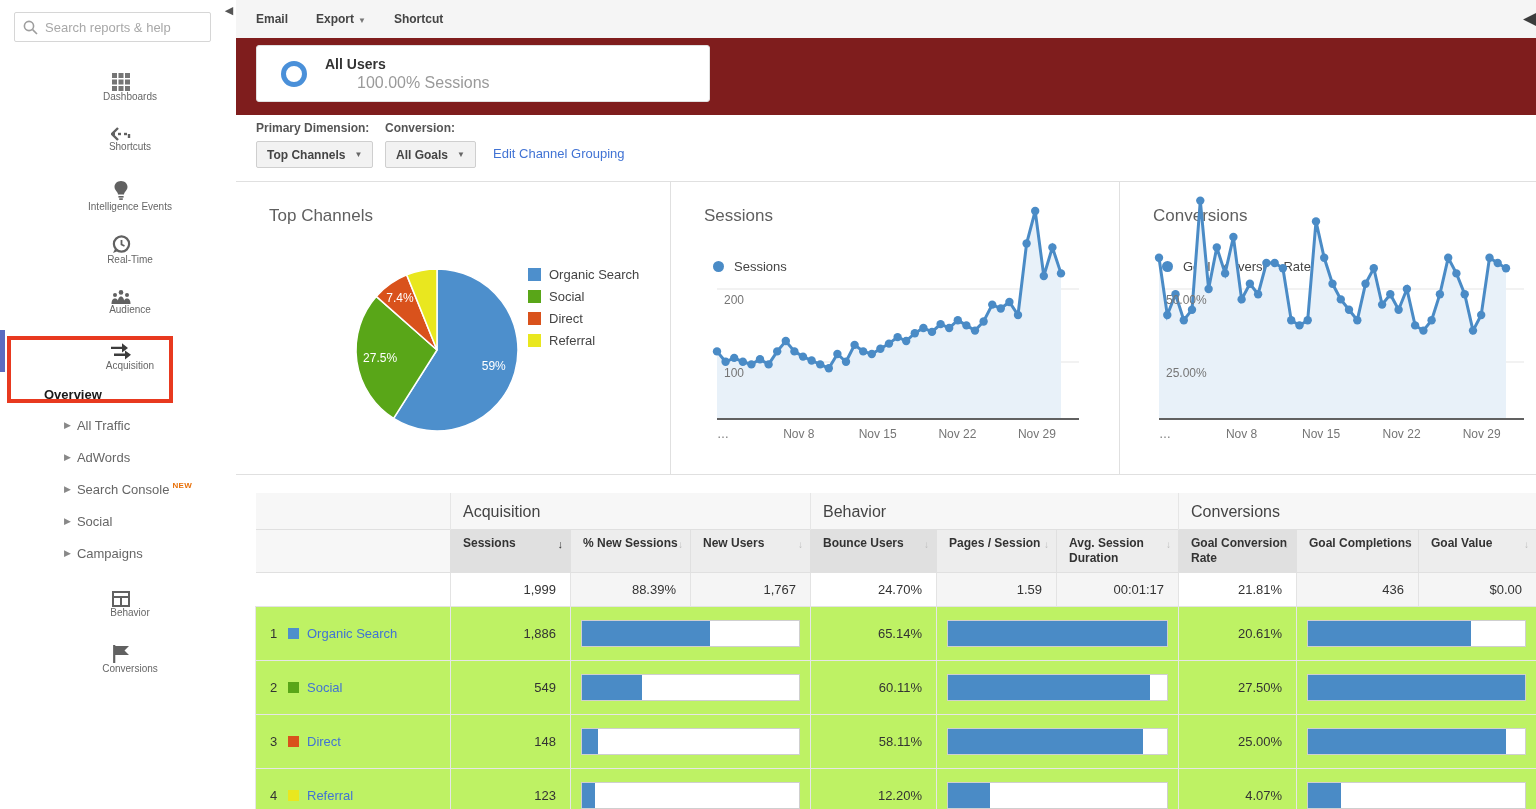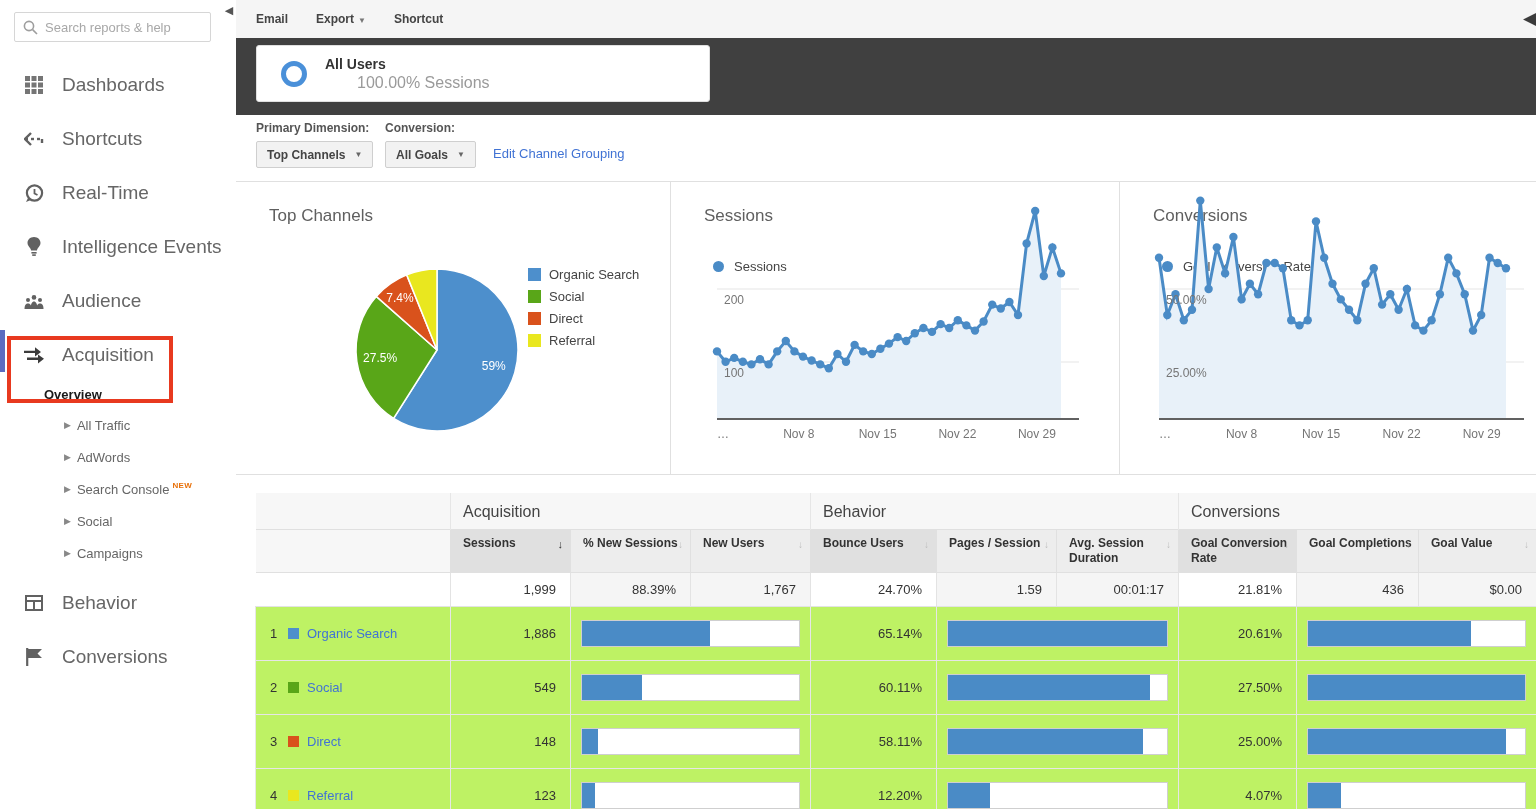--- a/index.html
+++ b/index.html
@@ -12,40 +12,40 @@
   .searchbox { position:absolute; left:14px; top:12px; width:197px; height:30px;
     border:1px solid #d6d6d6; border-radius:2px; background:#fff; display:flex; align-items:center; padding:0 8px; }
   .searchbox svg { flex:0 0 auto; margin-right:7px; }
   .searchbox input { border:none; outline:none; width:150px; font-size:13px; color:#555;
     font-family:"Liberation Sans",sans-serif; background:transparent; }
   .searchbox input::placeholder { color:#a8a8a8; }
   .collapse-left { position:absolute; left:222px; top:2px; width:14px; height:16px;
     color:#555; font-size:11px; line-height:16px; text-align:center; cursor:pointer; }
   .nav { position:absolute; left:0; top:58px; width:236px; }
   .nav-item { position:relative; display:flex; align-items:center; height:24px; margin:15px 0 30px 0;
-    padding-left:24px; font-size:19px; color:#666; cursor:pointer; }
+    padding-left:24px; font-size:10px; color:#666; cursor:pointer;flex-direction:column; }
   .nav-item .nicon { width:20px; height:20px; margin-right:18px; display:flex; align-items:center; justify-content:center; }
   .active-bar { position:absolute; left:0; top:330px; width:5px; height:42px; background:#5c6bc0; }
   .sub-list { margin:-18px 0 22px 0; }
   .sub-overview { padding-left:44px; font-size:13px; font-weight:bold; color:#1a1a1a; height:30px;
     display:flex; align-items:center; cursor:pointer; }
   .sub-item { padding-left:64px; font-size:13px; color:#666; height:32px; display:flex; align-items:center; cursor:pointer; }
   .sub-item .tri { color:#888; font-size:9px; margin-right:6px; }
   .new-badge { color:#e8710a; font-size:8px; font-weight:bold; margin-left:3px; position:relative; top:-4px; letter-spacing:.3px; }
   .red-box { position:absolute; left:7px; top:336px; width:166px; height:67px;
     border:4px solid #e8391f; pointer-events:none; z-index:5; }
 
   
   .main { position:absolute; left:236px; top:0; width:1300px; height:809px; background:#fff; }
   .toolbar { position:relative; width:100%; height:38px; background:#f5f5f5; display:flex; align-items:center; padding-left:20px; }
   .tb-item { font-size:12px; font-weight:bold; color:#444; margin-right:28px; cursor:pointer; }
   .tb-item .caret { font-size:8px; color:#777; margin-left:4px; }
   .collapse-right { position:absolute; right:0px; top:8px; color:#3c3c3c; font-size:17px; cursor:pointer; }
 
-  .segments { position:relative; height:77px; background:#404040; }
+  .segments { position:relative; height:77px; background:#7f1d1d; }
   .seg-card { position:absolute; left:20px; top:7px; width:454px; height:57px; background:#fff;
     border:1px solid #e0e0e0; border-radius:3px; display:flex; align-items:center; padding-left:24px; cursor:pointer; }
   .donut { width:26px; height:26px; border-radius:50%; border:5px solid #4a90d9; margin-right:18px; }
   .seg-title { font-size:14px; color:#333; font-weight:bold; }
   .seg-sub { font-size:16px; color:#9a9a9a; margin-top:2px;margin-left:32px; }
   .seg-add { position:absolute; left:482px; top:7px; width:467px; height:57px; border:1px dashed #d6d6d6;
     border-radius:3px; display:flex; align-items:center; padding-left:24px; color:#9a9a9a; font-size:14px; cursor:pointer; }
   .donut-gray { width:26px; height:26px; border-radius:50%; border:5px solid #e4e4e4; margin-right:18px; }
 
   .controls { position:relative; height:66px; background:#fff; }
@@ -140,37 +140,37 @@
                 <line x1="7" y1="7" x2="10" y2="7" stroke-dasharray="3 2.5"></line>
                 <line x1="13" y1="7" x2="16" y2="7" stroke-dasharray="3 2.5"></line>
                 <line x1="18" y1="7" x2="18" y2="11"></line>
               </g>
             </svg>
           </span>
           <span>Shortcuts</span>
         </div>
         <div class="nav-item">
           <span class="nicon">
+            <svg width="14" height="20" viewBox="0 0 14 20">
+              <path d="M7 0 C3 0 0.5 2.8 0.5 6 C0.5 8.3 2 9.7 3 11 C3.7 12 4 12.6 4 13.6 L10 13.6 C10 12.6 10.3 12 11 11 C12 9.7 13.5 8.3 13.5 6 C13.5 2.8 11 0 7 0 Z" fill="#616161"></path>
+              <rect x="4.4" y="15" width="5.2" height="1.6" fill="#616161"></rect>
+              <rect x="5.2" y="17.3" width="3.6" height="1.6" fill="#616161"></rect>
+            </svg>
+          </span>
+          <span>Intelligence Events</span>
+        </div>
+        <div class="nav-item">
+          <span class="nicon">
             <svg width="19" height="19" viewBox="0 0 19 19">
               <circle cx="9.5" cy="9" r="7.6" fill="none" stroke="#616161" stroke-width="2.2"></circle>
               <path d="M3 14 L1 18 L6 16 Z" fill="#616161"></path>
               <polyline points="9.5,5 9.5,9.5 12.5,11" fill="none" stroke="#616161" stroke-width="1.8"></polyline>
             </svg>
           </span>
           <span>Real-Time</span>
-        </div>
-        <div class="nav-item">
-          <span class="nicon">
-            <svg width="14" height="20" viewBox="0 0 14 20">
-              <path d="M7 0 C3 0 0.5 2.8 0.5 6 C0.5 8.3 2 9.7 3 11 C3.7 12 4 12.6 4 13.6 L10 13.6 C10 12.6 10.3 12 11 11 C12 9.7 13.5 8.3 13.5 6 C13.5 2.8 11 0 7 0 Z" fill="#616161"></path>
-              <rect x="4.4" y="15" width="5.2" height="1.6" fill="#616161"></rect>
-              <rect x="5.2" y="17.3" width="3.6" height="1.6" fill="#616161"></rect>
-            </svg>
-          </span>
-          <span>Intelligence Events</span>
         </div>
         <div class="nav-item">
           <span class="nicon">
             <svg width="20" height="15" viewBox="0 0 20 15">
               <g fill="#616161">
                 <circle cx="4" cy="6" r="2"></circle>
                 <circle cx="10" cy="3.4" r="2.3"></circle>
                 <circle cx="16" cy="6" r="2"></circle>
                 <path d="M0.5 15 C0.5 11 2 9.4 4 9.4 C6 9.4 7.5 11 7.5 15 Z"></path>
                 <path d="M6.6 15 C6.6 9.8 8.2 7.6 10 7.6 C11.8 7.6 13.4 9.8 13.4 15 Z"></path>

